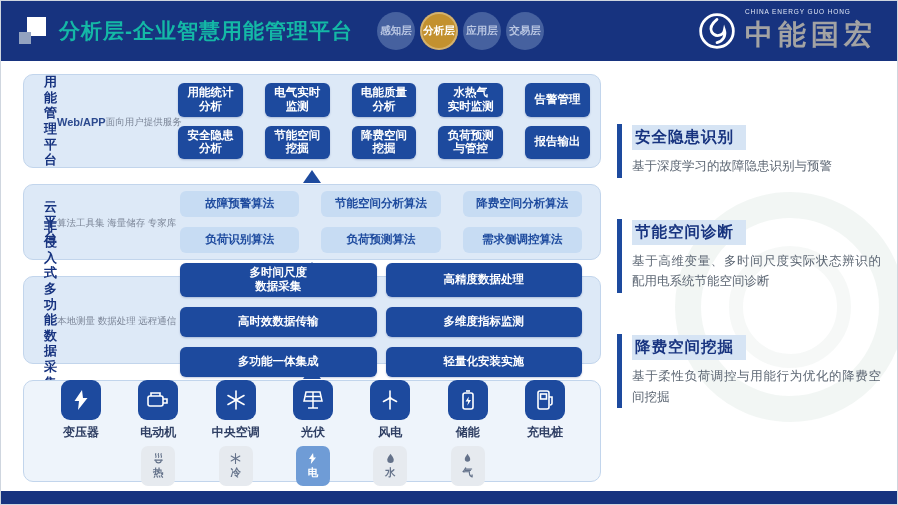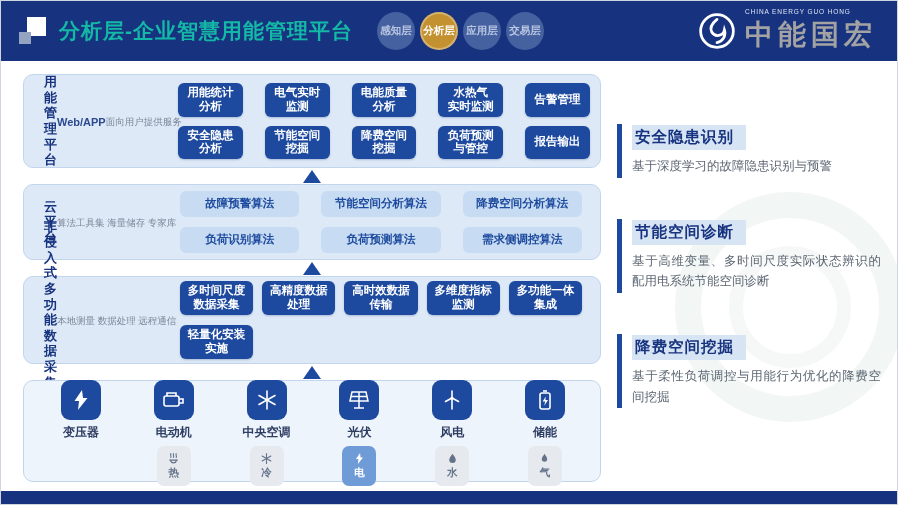--- a/index.html
+++ b/index.html
@@ -33,21 +33,21 @@
   .arrow i { display:block; width:0; height:0; border-left:9px solid transparent; border-right:9px solid transparent; border-bottom:13px solid #1d4a9e; }
 
   .layer-label { width:126px; flex:0 0 auto; display:flex; flex-direction:row; align-items:center; text-align:center;margin-left:10px; }
   .lbl-title { font-size:13px; font-weight:800; color:#17337f; white-space:pre-line; line-height:1.2; }
   .lbl-sub { font-size:11px; font-weight:700; color:#2c4a8f; margin-top:1px; }
   .lbl-note { font-size:9.5px; color:#7c8698; margin-top:2px; white-space:nowrap; }
 
   .btn-grid { flex:1; display:grid; margin-left:8px; }
   .grid-platform { grid-template-columns:repeat(5,1fr); gap:9px 22px; }
   .grid-cloud { grid-template-columns:repeat(3,1fr); gap:10px 22px; padding:0 8px 0 2px; }
-  .grid-collector { grid-template-columns:repeat(5,1fr); gap:10px 9px; padding:0 8px 0 2px; }
+  .grid-collector { grid-template-columns:repeat(2,1fr); gap:10px 9px; padding:0 8px 0 2px; }
   .pill { background:#1d4a9e; color:#fff; border-radius:6px; font-size:11.5px; font-weight:600; display:flex; align-items:center; justify-content:center; text-align:center; min-height:30px; padding:3px 4px; white-space:pre-line; line-height:1.2; box-shadow:0 1px 2px rgba(23,51,127,.25); }
   .pill-light { background:#c7dcf3; color:#1d4a9e; font-weight:700; box-shadow:none; min-height:26px; }
 
   .devices { flex:1; display:flex; justify-content:space-between; align-items:flex-start; padding:4px 12px 0 14px; }
   .device { display:flex; flex-direction:column; align-items:center; width:66px; }
   .tile { width:40px; height:40px; background:#1d4a9e; border-radius:9px; display:flex; align-items:center; justify-content:center; flex:0 0 auto; }
   .dev-label { margin-top:4px; font-size:12px; font-weight:700; color:#2e3e63; white-space:nowrap; }
   .chip { margin-top:5px; width:34px; height:40px; border-radius:7px; background:#e6eaef; color:#64728a; display:flex; flex-direction:column; align-items:center; justify-content:center; gap:1px; }
   .chip-label { font-size:10.5px; font-weight:700; }
   .chip.is-active { background:#6f9cd6; color:#fff; }
@@ -304,20 +304,32 @@
             </div>
             <div class="dev-label">储能</div>
             <div class="chip">
               <svg width="13" height="13" viewBox="0 0 24 24">
                 <path d="M12 3c2 4 5 6 5 10a5 5 0 0 1-10 0c0-4 3-6 5-10Z" fill="currentColor"></path>
               </svg>
               <span class="chip-label">气</span>
             </div>
           </div>
 
+          <div class="device">
+            <div class="tile">
+              <svg width="24" height="24" viewBox="0 0 24 24">
+                <g fill="none" stroke="#fff" stroke-width="1.6">
+                  <rect x="5" y="3" width="11" height="18" rx="2"></rect>
+                  <rect x="7.5" y="6" width="6" height="5"></rect>
+                  <path d="M16 9 h3 v6 a2 2 0 0 1 -2 2"></path>
+                </g>
+              </svg>
+            </div>
+            <div class="dev-label">充电桩</div>
+          </div>
 
         </div>
       </div>
     </section>
 
     <aside class="right-col">
       <div class="watermark"></div>
 
       <div class="info-section first">
         <div class="info-title">安全隐患识别</div>

